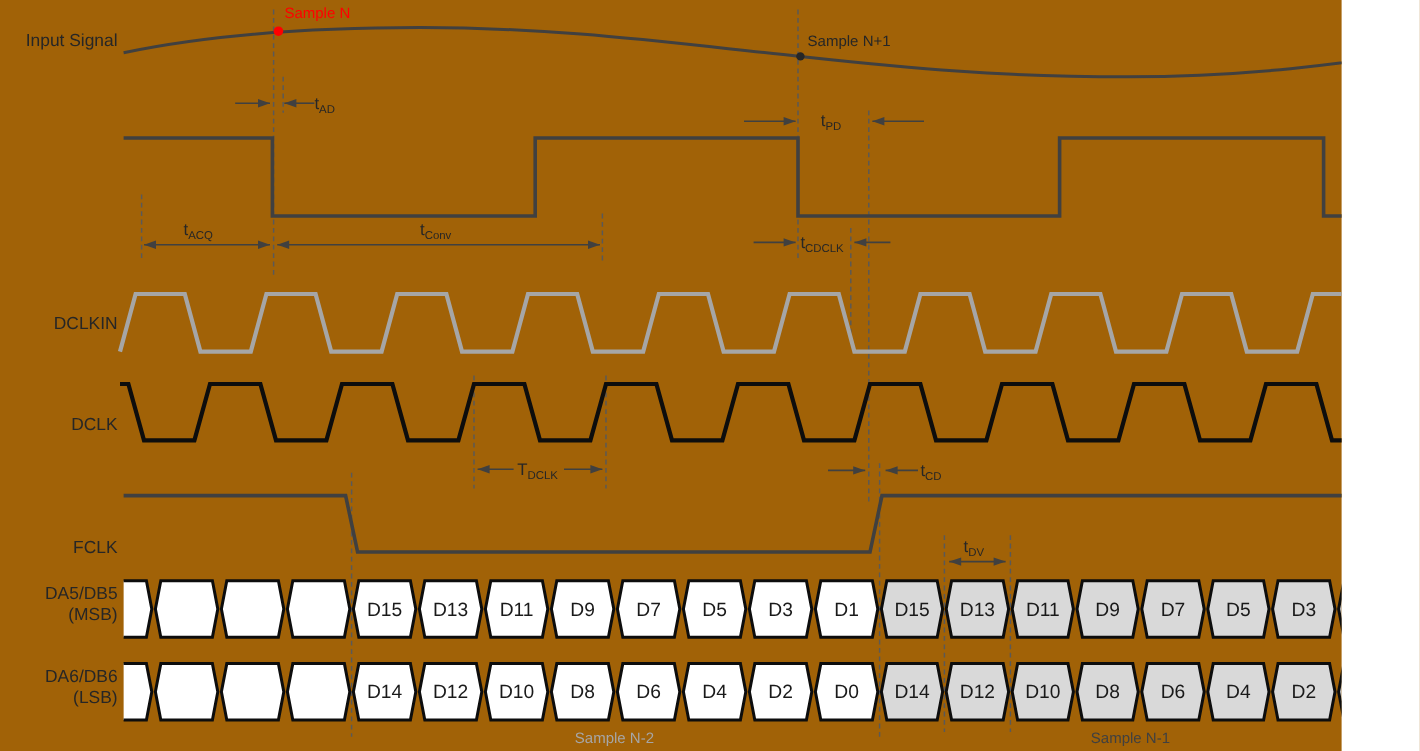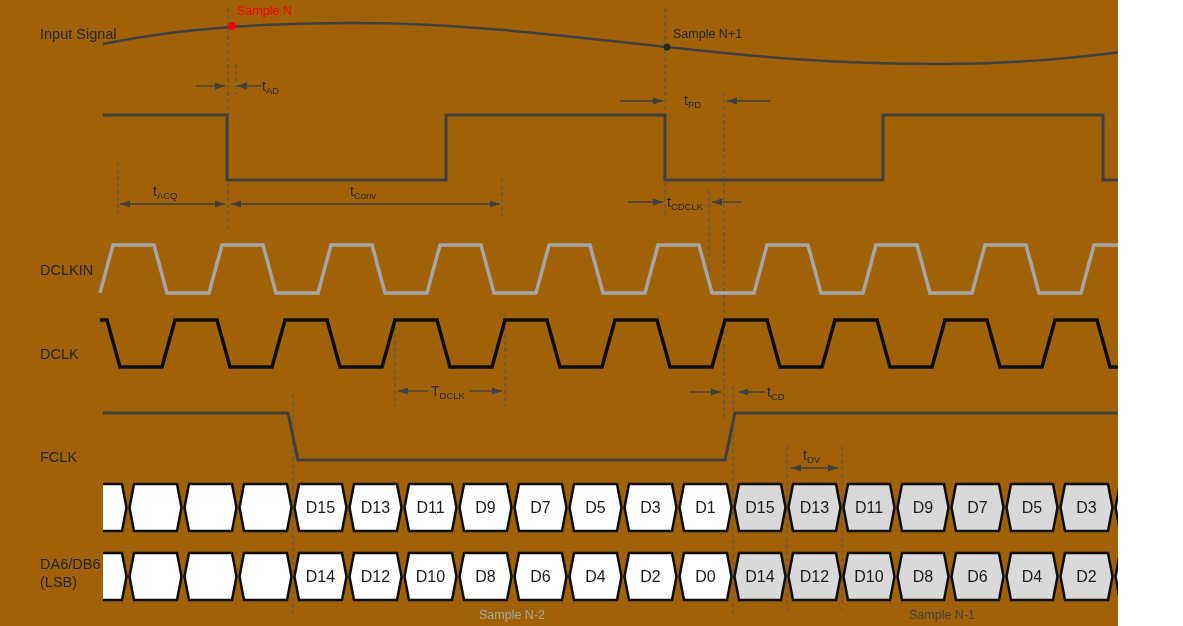--- a/index.html
+++ b/index.html
@@ -6,22 +6,22 @@
   .stage{
     position:relative;
     width:1118px;height:626px;
     background:#a16207;
     font-family:"Liberation Sans",sans-serif;
     overflow:hidden;
   }
   .stage svg{position:absolute;left:0;top:0;}
   .rowlabel{
     position:absolute;left:0;width:98px;
-    text-align:left;
-    font-size:14.5px;line-height:19px;color:#262626;padding-left:40px;
+    text-align:right;
+    font-size:14.5px;line-height:19px;color:#262626;
   }
   .row-input{top:25px;}
   .row-sampling{top:124px;}
   .row-dclkin{top:261px;}
   .row-dclk{top:345px;}
   .row-fclk{top:424px;margin-top:24px;}
   .row-da5{top:486px;line-height:18px;}
   .row-da6{top:555px;line-height:18px;}
 </style>
 </head>
@@ -173,18 +173,22 @@
   </div>
   <div class="rowlabel row-dclkin">
     <div>DCLKIN</div>
   </div>
   <div class="rowlabel row-dclk">
     <div>DCLK</div>
   </div>
   <div class="rowlabel row-fclk">
     <div>FCLK</div>
   </div>
+  <div class="rowlabel row-da5">
+    <div>DA5/DB5</div>
+    <div>(MSB)</div>
+  </div>
   <div class="rowlabel row-da6">
     <div>DA6/DB6</div>
     <div>(LSB)</div>
   </div>
 
 </div>
 
 </body></html>

